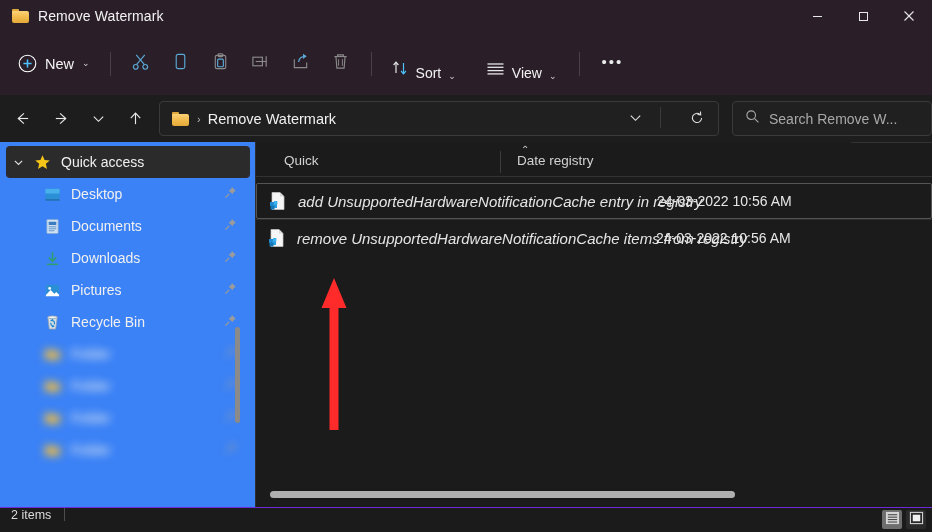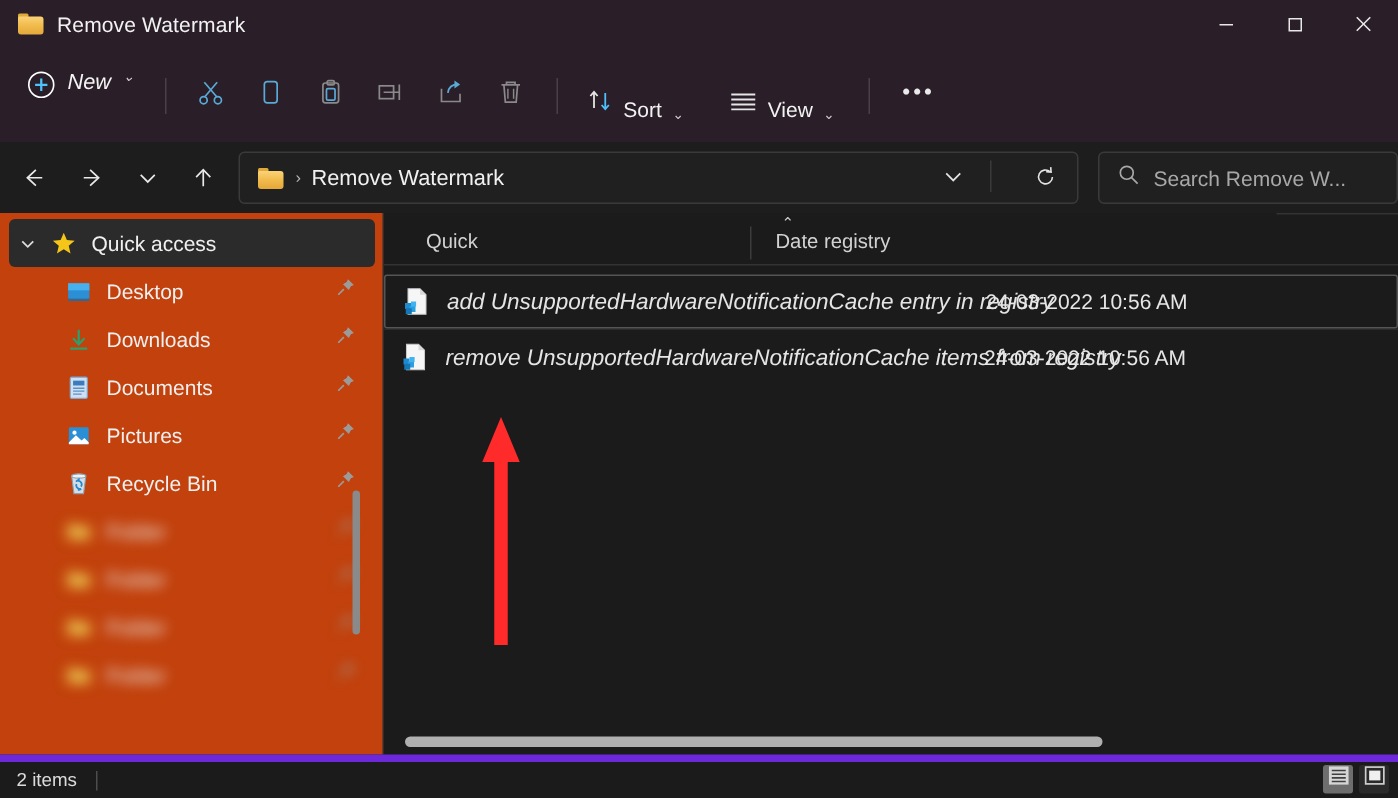--- a/index.html
+++ b/index.html
@@ -33,21 +33,21 @@
     width:46px;height:32px;display:flex;align-items:center;justify-content:center;
     font-size:13px;color:#e8e8e8;
   }
   .winbtn svg{display:block;}
 
   
   .cmdbar{
     height:63px;background:#2a1f28;display:flex;align-items:center;padding-left:10px;
   }
   .newbtn{
-    height:34px;display:flex;align-items:flex-start;padding:0 10px 0 8px;border-radius:4px;gap:8px;font-style:italic;
+    height:34px;display:flex;align-items:center;padding:0 10px 0 8px;border-radius:4px;gap:8px;
   }
   .plus-circle{width:19px;height:19px;flex:0 0 auto;}
   .newlabel{font-size:14.5px;color:#f4f4f4;}
   .chev{font-size:9px;color:#cfcfcf;line-height:1;}
   .sep{width:1px;height:24px;background:#4a4048;margin:0 10px;flex:0 0 auto;}
   .tbtn{
     width:40px;height:34px;display:flex;align-items:center;justify-content:center;border-radius:4px;
   }
   .tbtn-wide{
     height:34px;display:flex;align-items:flex-end;gap:7px;padding:0 9px;border-radius:4px;
@@ -78,21 +78,21 @@
   .addr-vline{position:absolute;right:57px;top:5px;width:1px;height:21px;background:#3a3a3a;}
   .searchbox{
     flex:0 0 auto;width:186px;height:33px;margin-left:13px;border:1px solid #3a3a3a;border-radius:4px;
     background:#202020;display:flex;align-items:center;gap:9px;padding-left:12px;overflow:hidden;
   }
   .search-ph{font-size:14px;color:#a8a8a8;white-space:nowrap;}
 
   
   .content{position:absolute;left:0;top:142px;width:932px;height:366px;display:flex;}
   .sidebar{
-    width:256px;height:366px;background:#c2410c;position:relative;overflow:hidden;flex:0 0 auto;
+    width:256px;height:366px;background:#3b82f6;position:relative;overflow:hidden;flex:0 0 auto;
   }
   .navitem{
     height:32px;display:flex;align-items:center;position:relative;border-radius:4px;margin:0 6px;
   }
   .navitem.qa{background:#2b2b2b;margin-top:4px;}
   .navitem .twisty{width:24px;display:flex;align-items:center;justify-content:center;color:#d8d8d8;font-size:10px;}
   .navitem .ico{width:24px;display:flex;align-items:center;justify-content:center;flex:0 0 auto;}
   .navitem .nlabel{font-size:14px;color:#f0f0f0;margin-left:7px;white-space:nowrap;}
   .navitem .pin{position:absolute;right:13px;top:50%;transform:translateY(-50%);}
   .navitem.child{padding-left:34px;}
@@ -114,21 +114,21 @@
   .row .fname{font-size:15px;color:#e5e5e5;margin-left:11px;white-space:nowrap;font-style:italic;}
   .row .fdate{position:absolute;left:359px;font-size:14px;color:#e6e6e6;white-space:nowrap;margin-left:41px;}
   .rowdiv{height:1px;background:#2b2b2b;margin:0;}
   .hscroll-track{position:absolute;left:0;bottom:8px;width:100%;height:12px;}
   .hscroll-thumb{position:absolute;left:14px;bottom:10px;width:465px;height:7px;background:#b0b0b0;border-radius:4px;}
   .pane-topline{position:absolute;left:595px;top:0;width:337px;height:1px;background:#333;}
 
   
   .statusbar{
     position:absolute;left:0;bottom:0;width:932px;height:24px;background:#1b1b1b;
-    border-top:5px solid #6d28d9;display:flex;align-items:center;
+    border-top:1px solid #6d28d9;display:flex;align-items:flex-start;
   }
   .status-text{font-size:12.5px;color:#dcdcdc;margin-left:11px;}
   .status-sep{width:1px;height:13px;background:#4d4d4d;margin-left:13px;}
   .viewtoggles{position:absolute;right:6px;top:2px;display:flex;gap:4px;}
   .vbtn{width:20px;height:19px;display:flex;align-items:center;justify-content:center;border-radius:2px;}
   .vbtn.active{background:#6e6e6e;}
   .vbtn.plain{background:#2a2a2a;}
 
   
   .arrow{position:absolute;left:318px;top:278px;width:32px;height:152px;pointer-events:none;}
@@ -354,57 +354,57 @@
 
       <div class="navitem child">
         <span class="ico">
           <svg width="17" height="17" viewBox="0 0 18 18">
             <rect x="1.5" y="3" width="15" height="11" rx="1" fill="#2b8fd6"></rect>
             <rect x="1.5" y="3" width="15" height="5" fill="#49b0ee"></rect>
             <rect x="1.5" y="14" width="15" height="1.5" fill="#1f6fa8"></rect>
           </svg>
         </span>
         <span class="nlabel">Desktop</span>
-        <span class="pin">
-          <svg width="13" height="13" viewBox="0 0 14 14">
-              <path d="M8.6 1.2 L12.8 5.4 L10.7 6.3 L9.2 9 L5 4.8 L7.7 3.3 Z" fill="#9b9b9b"></path>
-              <line x1="5.6" y1="8.4" x2="1.6" y2="12.4" stroke="#9b9b9b" stroke-width="1.2"></line>
-            </svg>
-        </span>
-      </div>
-
-      <div class="navitem child">
-        <span class="ico">
-          <svg width="17" height="17" viewBox="0 0 18 18">
-            <line x1="9" y1="2" x2="9" y2="11.5" stroke="#2e9e6b" stroke-width="1.6"></line>
-            <path d="M5 8 L9 12.2 L13 8" fill="none" stroke="#2e9e6b" stroke-width="1.6"></path>
-            <line x1="3" y1="15.2" x2="15" y2="15.2" stroke="#2e9e6b" stroke-width="1.6"></line>
-          </svg>
-        </span>
-        <span class="nlabel">Downloads</span>
         <span class="pin">
           <svg width="13" height="13" viewBox="0 0 14 14">
               <path d="M8.6 1.2 L12.8 5.4 L10.7 6.3 L9.2 9 L5 4.8 L7.7 3.3 Z" fill="#9b9b9b"></path>
               <line x1="5.6" y1="8.4" x2="1.6" y2="12.4" stroke="#9b9b9b" stroke-width="1.2"></line>
             </svg>
         </span>
       </div>
 
       <div class="navitem child">
         <span class="ico">
           <svg width="17" height="17" viewBox="0 0 18 18">
             <rect x="3" y="1.5" width="12" height="15" rx="1" fill="#cfe0f2"></rect>
             <rect x="3" y="1.5" width="12" height="15" rx="1" fill="none" stroke="#7fa8d0" stroke-width="0.8"></rect>
             <rect x="5" y="4" width="8" height="3.4" fill="#3b7bbf"></rect>
             <line x1="5" y1="9.3" x2="13" y2="9.3" stroke="#5d90c8" stroke-width="1"></line>
             <line x1="5" y1="11.4" x2="13" y2="11.4" stroke="#5d90c8" stroke-width="1"></line>
             <line x1="5" y1="13.5" x2="11" y2="13.5" stroke="#5d90c8" stroke-width="1"></line>
           </svg>
         </span>
         <span class="nlabel">Documents</span>
+        <span class="pin">
+          <svg width="13" height="13" viewBox="0 0 14 14">
+              <path d="M8.6 1.2 L12.8 5.4 L10.7 6.3 L9.2 9 L5 4.8 L7.7 3.3 Z" fill="#9b9b9b"></path>
+              <line x1="5.6" y1="8.4" x2="1.6" y2="12.4" stroke="#9b9b9b" stroke-width="1.2"></line>
+            </svg>
+        </span>
+      </div>
+
+      <div class="navitem child">
+        <span class="ico">
+          <svg width="17" height="17" viewBox="0 0 18 18">
+            <line x1="9" y1="2" x2="9" y2="11.5" stroke="#2e9e6b" stroke-width="1.6"></line>
+            <path d="M5 8 L9 12.2 L13 8" fill="none" stroke="#2e9e6b" stroke-width="1.6"></path>
+            <line x1="3" y1="15.2" x2="15" y2="15.2" stroke="#2e9e6b" stroke-width="1.6"></line>
+          </svg>
+        </span>
+        <span class="nlabel">Downloads</span>
         <span class="pin">
           <svg width="13" height="13" viewBox="0 0 14 14">
               <path d="M8.6 1.2 L12.8 5.4 L10.7 6.3 L9.2 9 L5 4.8 L7.7 3.3 Z" fill="#9b9b9b"></path>
               <line x1="5.6" y1="8.4" x2="1.6" y2="12.4" stroke="#9b9b9b" stroke-width="1.2"></line>
             </svg>
         </span>
       </div>
 
       <div class="navitem child">
         <span class="ico">

